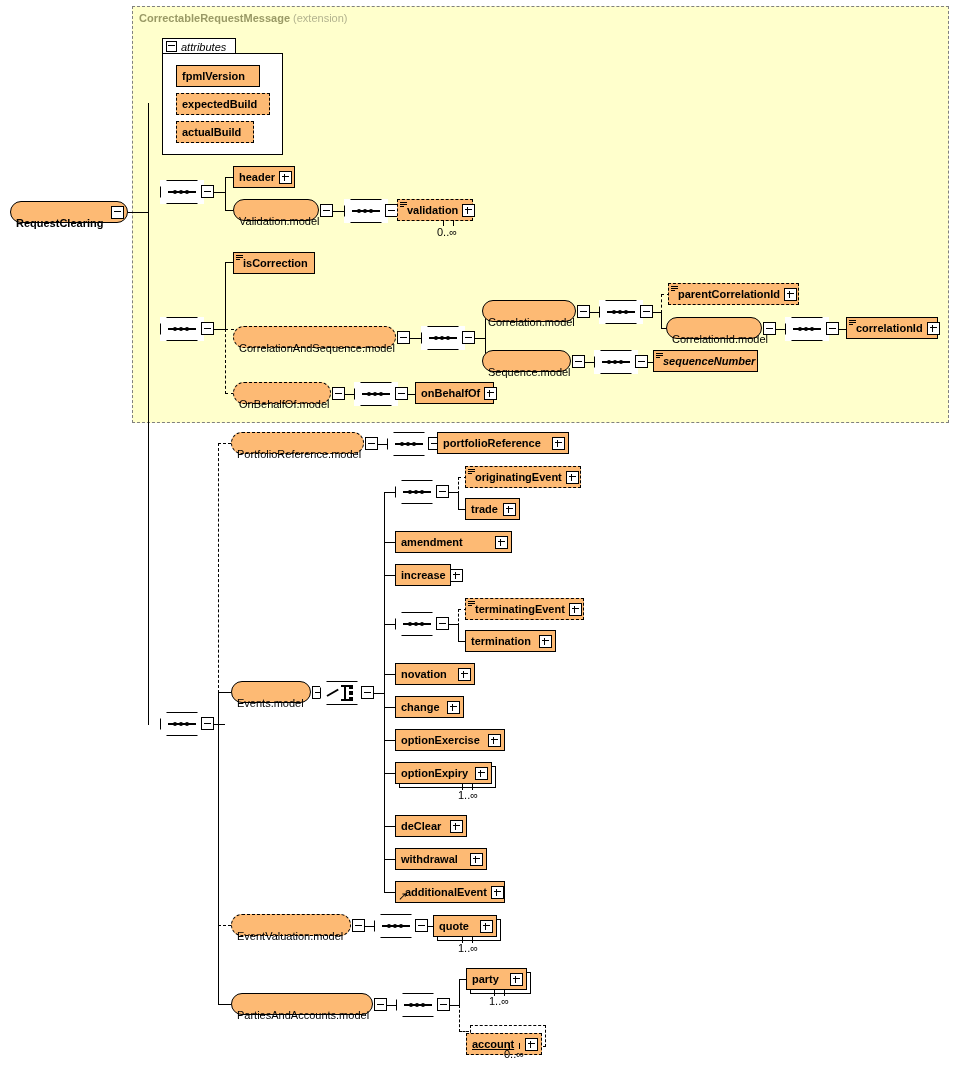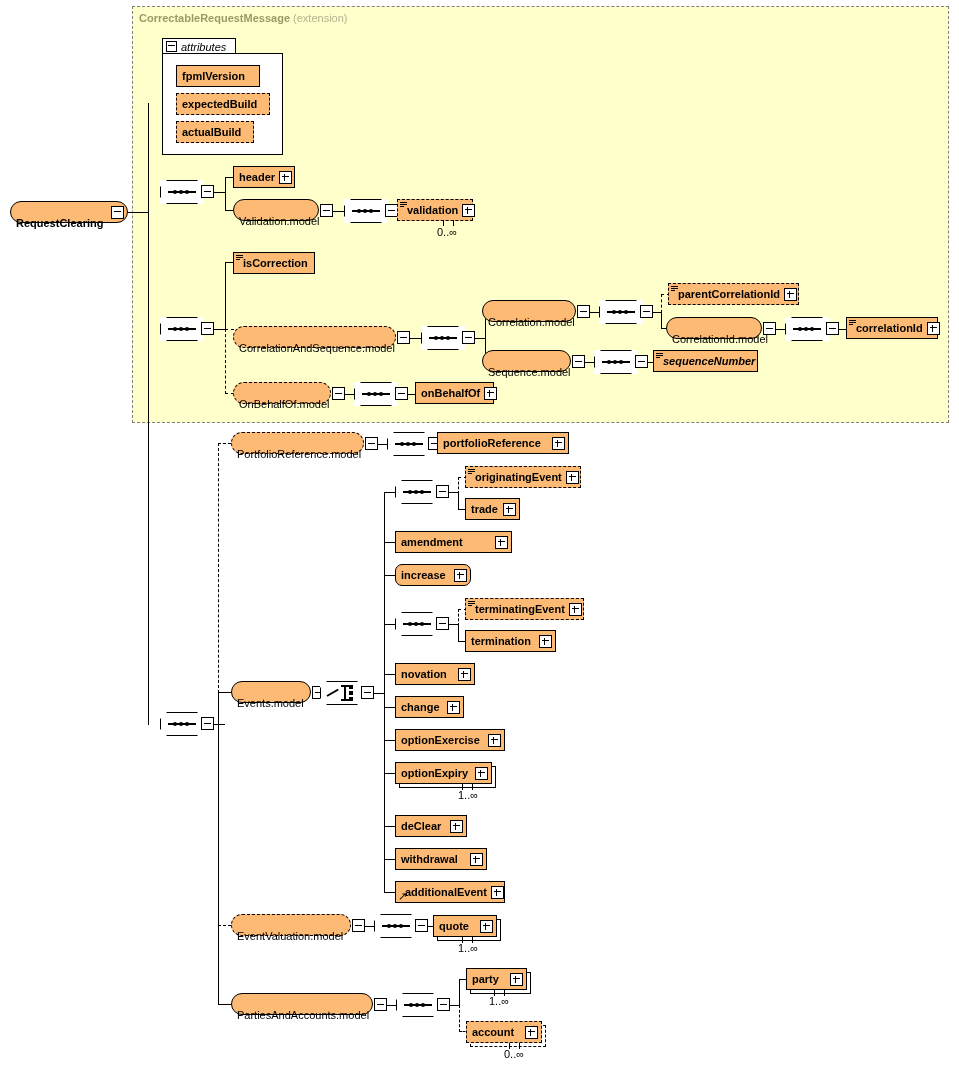--- a/index.html
+++ b/index.html
@@ -576,21 +576,21 @@
     <span style="flex:1"></span>
     <span class="plus"></span>
   </div>
 
   <div class="node el bold shadow" style="left:395px;top:531px;width:117px;">
     <span class="lbl">amendment</span>
     <span style="flex:1"></span>
     <span class="plus"></span>
   </div>
 
-  <div class="node el bold shadow" style="left:395px;top:564px;width:76px;border-radius:7px;">
+  <div class="node el bold shadow" style="left:395px;top:564px;width:56px;">
     <span class="lbl">increase</span>
     <span style="flex:1"></span>
     <span class="plus"></span>
   </div>
 
   <div class="comp" style="left:395px;top:612px;">
     <div class="octsh"></div>
       <div class="oct"></div>
     <div class="seqglyph"></div>
     <div class="seqdots">
@@ -736,21 +736,21 @@
       <span class="lbl">party</span>
       <span style="flex:1"></span>
       <span class="plus"></span>
     </div>
   </div>
   <div class="cardtick" style="left:494px;top:990px;"></div>
   <div class="card" style="left:489px;top:995px;">1..∞</div>
 
   <div class="stack" style="left:466px;top:1021px;width:76px;">
     <div class="stack-back optb"></div>
-    <div class="node el bold opt shadow" style="left:0;top:0;width:76px;">
+    <div class="node el bold opt shadow" style="left:0;top:12px;width:76px;text-decoration:underline;">
       <span class="lbl">account</span>
       <span style="flex:1"></span>
       <span class="plus"></span>
     </div>
   </div>
   <div class="cardtick" style="left:509px;top:1043px;"></div>
   <div class="card" style="left:504px;top:1048px;">0..∞</div>
 
 </div>
 

